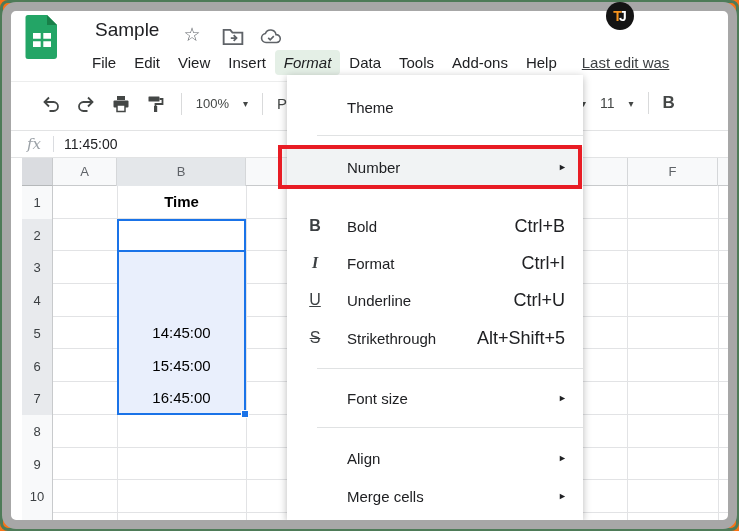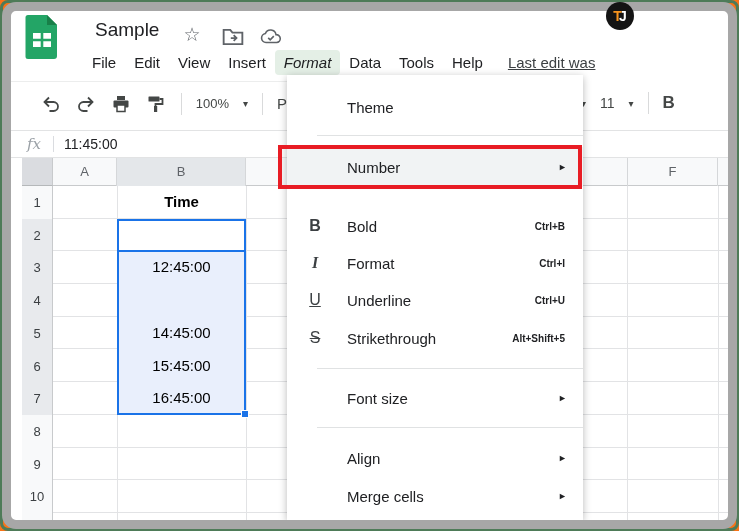--- a/index.html
+++ b/index.html
@@ -75,21 +75,21 @@
   .menu-panel { left:276px; top:64px; width:296px; height:445px; background:#fff;
     box-shadow:0 2px 8px rgba(0,0,0,0.28); z-index:10; }
   .menu-panel > * { position:absolute; }
   .mi { left:0; width:296px; height:38px; display:flex; align-items:center; font-size:15px; color:#202124; }
   .mi .ico { position:absolute; left:16px; width:24px; text-align:center; font-size:16px; color:#3c4043; }
   .ico.b { font-weight:bold; }
   .ico.i { font-style:italic; font-family:"Liberation Serif", serif; font-weight:bold; }
   .ico.u { text-decoration:underline; }
   .ico.s { text-decoration:line-through; }
   .mi .lbl { margin-left:60px; }
-  .mi .sc { position:absolute; right:18px; font-size:10px; color:#202124;font-weight:bold; }
+  .mi .sc { position:absolute; right:18px; font-size:18px; color:#202124; }
   .mi .sub { position:absolute; right:16px; font-size:9px; color:#202124; }
   .mi-theme { top:13px; }
   .mi-number { top:72px; height:40px; background:#f1f3f4; }
   .mi-bold { top:132px; }
   .mi-italic { top:169px; }
   .mi-underline { top:206px; }
   .mi-strike { top:244px; }
   .mi-fontsize { top:304px; }
   .mi-align { top:364px; }
   .mi-merge { top:402px; }
@@ -138,20 +138,21 @@
     </svg>
 
     <div class="menubar">
       <span class="mitem">File</span>
       <span class="mitem">Edit</span>
       <span class="mitem">View</span>
       <span class="mitem">Insert</span>
       <span class="mitem active">Format</span>
       <span class="mitem">Data</span>
       <span class="mitem">Tools</span>
+      <span class="mitem">Add-ons</span>
       <span class="mitem">Help</span>
       <span class="last-edit">Last edit was</span>
     </div>
 
     <div class="toolbar">
       <span class="ticon">
         <svg width="20" height="20" viewBox="0 0 20 20">
             <path d="M8 3.5 L3.5 8 l4.5 4.5 M3.5 8 h9 a4.5 4.5 0 0 1 0 9 h-4" fill="none" stroke="#444746" stroke-width="1.8"></path>
           </svg>
       </span>
@@ -213,21 +214,20 @@
         <div class="rn" style="top:229px">8</div>
         <div class="rn" style="top:262px">9</div>
         <div class="rn" style="top:294px">10</div>
       </div>
 
       <div class="gridlines"></div>
 
       <div class="cell-b b1">Time</div>
       <div class="sel-fill"></div>
       <div class="cell-b t2">11:45:00</div>
-      <div class="cell-b t3">12:45:00</div>
       <div class="cell-b t5">14:45:00</div>
       <div class="cell-b t6">15:45:00</div>
       <div class="cell-b t7">16:45:00</div>
       <div class="sel-range"></div>
       <div class="sel-active"></div>
       <div class="fill-handle"></div>
     </div>
 
     <div class="menu-panel">
       <div class="mi mi-theme">

